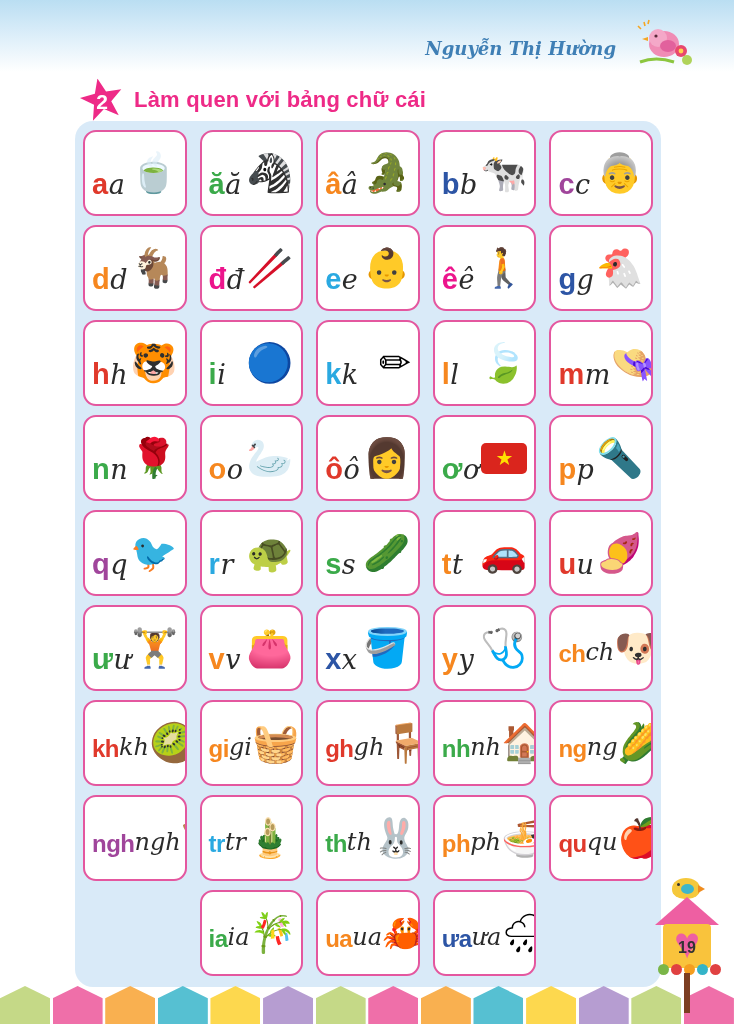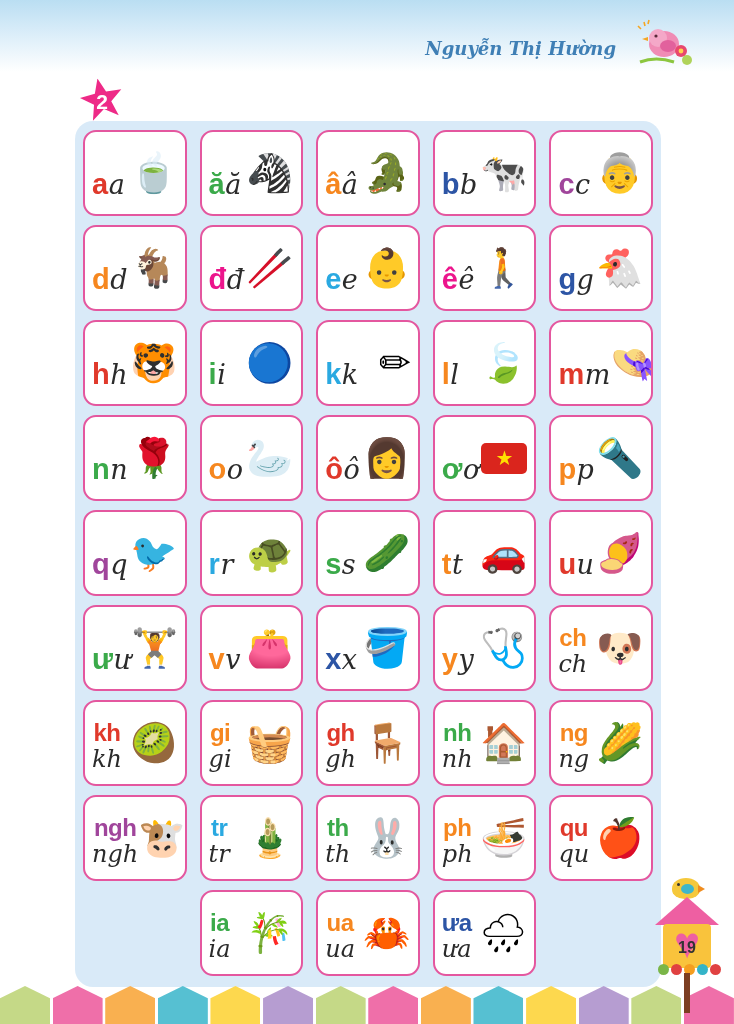--- a/index.html
+++ b/index.html
@@ -38,21 +38,21 @@
   }
   .grid {
     display:grid; grid-template-columns:repeat(5,1fr);
     gap:9px 13px; padding:9px 8px;
   }
   .card {
     background:#fff; border:2px solid #e4579f; border-radius:13px;
     height:86px; display:flex; align-items:center; padding:4px 7px; overflow:hidden;
   }
   .card .letters { display:flex; align-items:baseline; gap:1px; margin-top:22px; }
-  .card.stacked .letters { display:flex; flex-direction:column; align-items:center; margin-top:8px; gap:0; }
+  .card.stacked .letters { display:flex; flex-direction:row; align-items:flex-end; margin-top:8px; gap:0; }
   .print { font-weight:800; font-size:29px; line-height:1; letter-spacing:-.5px; }
   .cursive {
     font-family:"DejaVu Serif", serif; font-style:italic;
     font-size:27px; color:#2b2b2b; line-height:1;
   }
   .card.stacked .print { font-size:24px; line-height:1.05; }
   .card.stacked .cursive { font-size:24px; line-height:1.2; }
   .pic { margin-left:auto; font-size:38px; line-height:1; }
   .pic.flag {
     width:46px; height:31px; background:#da251d; border-radius:5px;
@@ -106,20 +106,21 @@
     <circle cx="47" cy="33" r="2.4" fill="#ffd34d"></circle>
     <circle cx="53" cy="42" r="5" fill="#b0d35a"></circle>
     <path d="M4 8 L7 11 M10 4 L11 8 M15 2 L14 6" stroke="#f5a623" stroke-width="1.6"></path>
   </svg>
 
   <div class="title-row">
     <span class="star-badge">
       <span class="star-shape"></span>
       <span class="star-num">2</span>
     </span>
+    <span class="title-text">Làm quen với bảng chữ cái</span>
   </div>
 
   <div class="panel">
     <div class="grid" id="grid">
         <div class="card">
           <div class="letters">
             <span class="print" style="color: rgb(224, 57, 43);">a</span>
             <span class="cursive">a</span>
           </div>
           <span class="pic">🍵</span>

